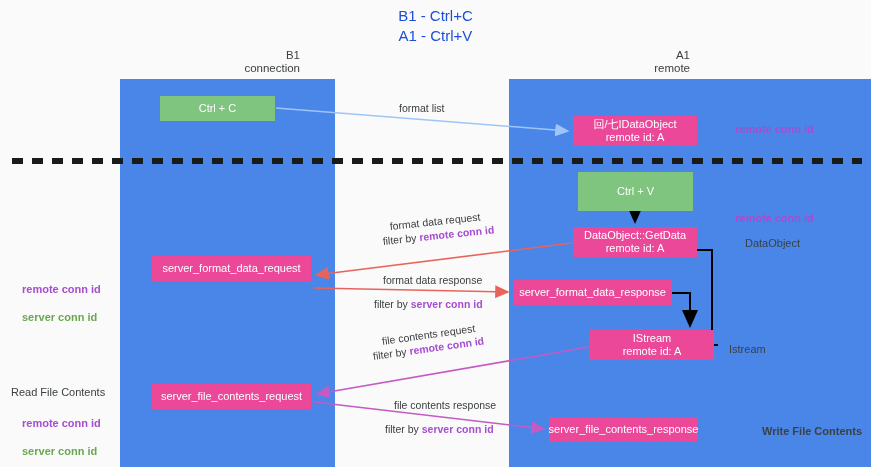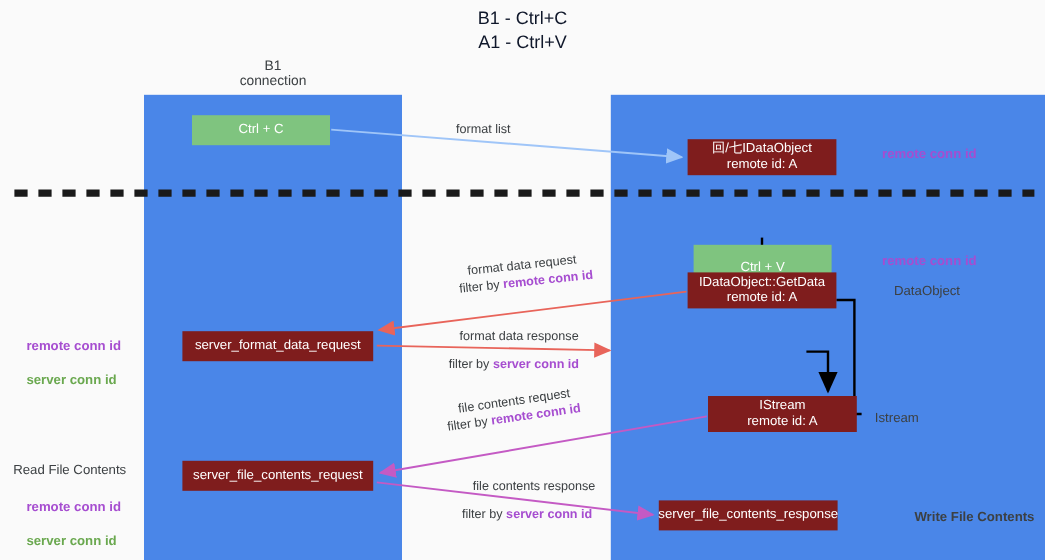--- a/index.html
+++ b/index.html
@@ -14,45 +14,45 @@
   #stage{position:absolute;left:0;top:0;width:871px;height:467px;}
 
   
   .lane{position:absolute;background:#4a86e8;}
   #lane-b1{left:120px;top:79px;width:215px;height:388px;}
   #lane-a1{left:509px;top:79px;width:596px;height:388px;}
 
   
   #title{
     position:absolute;left:0;top:6px;width:871px;
-    text-align:center;font-size:15px;line-height:20px;color:#0f172a;
+    text-align:center;font-size:15px;line-height:20px;color:#1d4ed8;
     white-space:pre-line;
   }
   .lane-head{
-    position:absolute;text-align:center;font-size:11.5px;
+    position:absolute;text-align:right;font-size:11.5px;
     line-height:13px;color:#3c4043;white-space:pre-line;
   }
   #head-b1{left:155px;top:49px;width:145px;}
   #head-a1{left:545px;top:49px;width:145px;}
 
   
   .box{
     position:absolute;box-sizing:border-box;
     display:flex;flex-direction:column;align-items:center;justify-content:center;
     color:#ffffff;font-size:11px;line-height:13px;text-align:center;
     white-space:pre-line;padding:4px 4px;
   }
   .green{background:#7fc47f;}
-  .orange{background:#7f1d1d;}
+  .orange{background:#ec4899;}
 
   #box-ctrlc{left:160px;top:96px;width:115px;height:25px;}
   #box-idataobject{left:573px;top:116px;width:124px;height:30px;}
-  #box-ctrlv{left:578px;top:172px;width:115px;height:39px;margin-top:32px;}
+  #box-ctrlv{left:578px;top:172px;width:115px;height:39px;}
   #box-getdata{left:573px;top:227px;width:124px;height:30px;}
-  #box-fmt-req{left:152px;top:276px;width:159px;height:25px;}
+  #box-fmt-req{left:152px;top:256px;width:159px;height:25px;}
   #box-fmt-res{left:513px;top:280px;width:159px;height:25px;}
   #box-istream{left:590px;top:330px;width:124px;height:30px;}
   #box-file-req{left:152px;top:384px;width:159px;height:25px;}
   #box-file-res{left:549px;top:417px;width:149px;height:25px;}
 
   
   .note{position:absolute;font-size:11px;line-height:14px;color:#3c4043;white-space:pre-line;}
   .note-bold{font-weight:bold;}
   .c-purple{color:#a64dd0;}
   .c-green{color:#6aa84f;}
@@ -66,21 +66,21 @@
   #note-read{left:11px;top:385px;}
   #note-left-ids2{left:22px;top:402px;}
 
   
   .alabel{
     position:absolute;font-size:10.5px;line-height:14px;color:#3c4043;
     white-space:nowrap;
   }
   .alabel b{font-weight:bold;}
 
-  #lbl-format-list{left:380px;top:101px;}
+  #lbl-format-list{left:399px;top:101px;}
 
   #lbl-fdr{left:389px;top:219px;transform:rotate(-6deg);transform-origin:left top;}
   #lbl-fdr2{left:382px;top:234px;transform:rotate(-6deg);transform-origin:left top;}
   #lbl-fdres{left:383px;top:273px;}
   #lbl-fdres2{left:374px;top:297px;}
 
   #lbl-fcr{left:381px;top:334px;transform:rotate(-8deg);transform-origin:left top;}
   #lbl-fcr2{left:372px;top:349px;transform:rotate(-8deg);transform-origin:left top;}
   #lbl-fcres{left:394px;top:398px;}
   #lbl-fcres2{left:385px;top:422px;}
@@ -146,28 +146,31 @@
     <g>
       <line x1="314" y1="402" x2="544" y2="429" stroke="#c45ac4" stroke-width="1.6" marker-end="url(#ah-mag)"></line>
     </g>
   </svg>
 
   <div id="title">B1 - Ctrl+C
 A1 - Ctrl+V</div>
 
   <div class="lane-head" id="head-b1">B1
 connection</div>
+  <div class="lane-head" id="head-a1">A1
+remote</div>
 
   <div class="box green" id="box-ctrlc">Ctrl + C</div>
   <div class="box orange" id="box-idataobject">回/七IDataObject
 remote id: A</div>
   <div class="box green" id="box-ctrlv">Ctrl + V</div>
-  <div class="box orange" id="box-getdata">IDataObject::GetData
+  <div class="box orange" id="box-getdata">DataObject::GetData
 remote id: A</div>
   <div class="box orange" id="box-fmt-req">server_format_data_request</div>
+  <div class="box orange" id="box-fmt-res">server_format_data_response</div>
   <div class="box orange" id="box-istream">IStream
 remote id: A</div>
   <div class="box orange" id="box-file-req">server_file_contents_request</div>
   <div class="box orange" id="box-file-res">server_file_contents_response</div>
 
   <div class="note note-bold c-purple" id="note-remote-1">remote conn id</div>
   <div class="note note-bold c-purple" id="note-remote-2">remote conn id</div>
   <div class="note" id="note-dataobject">DataObject</div>
   <div class="note" id="note-istream">Istream</div>
   <div class="note" id="note-write">Write File Contents</div>

